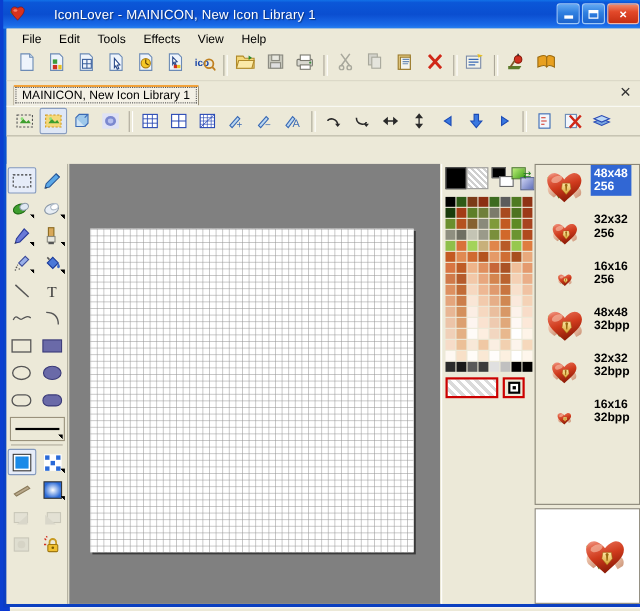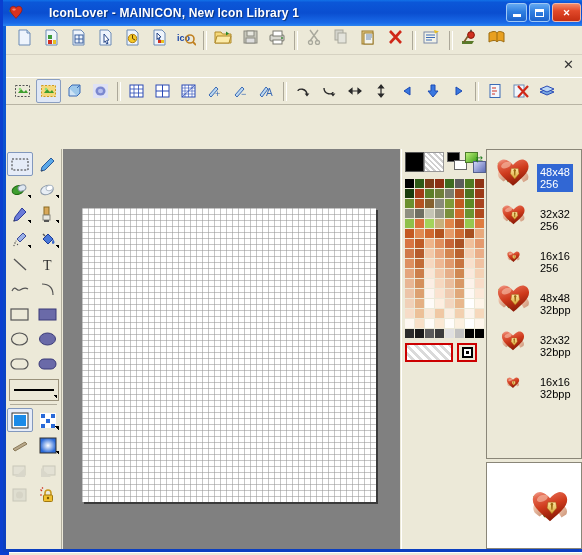--- a/index.html
+++ b/index.html
@@ -10,21 +10,21 @@
   }
   .win{position:absolute;left:0;top:0;width:582px;height:555px;
     background:linear-gradient(180deg,#0d5fd6 0%,#0a46c8 48%,#0b3fc0 100%);
     box-sizing:border-box;border:3px solid #0a3fd0;border-top:0;}
 
   
   .titlebar{position:absolute;left:0;top:0;width:582px;height:26px;
     background:linear-gradient(180deg,#1272e8 0%,#0b57d8 9%,#0a4ed0 50%,#1a6ae8 88%,#2b84f0 100%);
     display:flex;align-items:center;}
   .titleicon{width:17px;height:16px;margin-left:4px;margin-right:5px;position:relative;}
-  .titletext{color:#fff;font-size:12px;font-weight:bold;letter-spacing:.2px;
+  .titletext{color:#fff;font-size:12px;font-weight:normal;letter-spacing:.2px;
     text-shadow:1px 1px 1px rgba(0,0,0,.45);white-space:nowrap;padding-left:20px;}
   .wbtns{position:absolute;right:4px;top:3px;display:flex;gap:2px;}
   .wbtn{width:21px;height:19px;border-radius:3px;box-sizing:border-box;
     border:1px solid #9fc8f5;display:flex;align-items:center;justify-content:center;
     background:linear-gradient(180deg,#63a9f2 0%,#2f7fe0 45%,#1c63cc 100%);
     color:#fff;font-size:9px;font-weight:bold;cursor:pointer;}
   .wbtn.close{background:linear-gradient(180deg,#f08a6a 0%,#e2492a 40%,#c52e12 100%);
     border-color:#f0b8a8;width:29px;}
   .wbtn .mi{width:8px;height:3px;background:#fff;margin-top:5px;}
   .wbtn .mx{width:9px;height:8px;border:1px solid #fff;border-top-width:3px;box-sizing:border-box;}
@@ -120,21 +120,21 @@
     background-image:repeating-linear-gradient(45deg,#fff 0 3px,#dadada 3px 6px);cursor:pointer;}
   .invbtn{width:20px;height:19px;border:2px solid #c00;box-sizing:border-box;background:#ece9d8;
     display:flex;align-items:center;justify-content:center;cursor:pointer;}
   .invbtn i{display:block;width:11px;height:11px;border:2px solid #000;box-sizing:border-box;
     background:#fff;position:relative;}
   .invbtn i::after{content:"";position:absolute;left:2px;top:2px;width:3px;height:3px;background:#000;}
 
   
   .rlist{position:absolute;left:480px;top:0;width:96px;height:310px;background:#ece9d8;
     border:1px solid #8a8678;box-sizing:border-box;overflow:hidden;}
-  .ritem{display:flex;align-items:flex-end;height:42px;padding:0 2px;cursor:pointer;}
+  .ritem{display:flex;align-items:flex-start;height:42px;padding:0 2px;cursor:pointer;font-weight:bold;}
   .ritem.sel .rlabel{background:#3167d4;color:#fff;}
   .rthumb{width:48px;height:40px;display:flex;align-items:center;justify-content:center;flex:0 0 48px;}
   .rlabel{font-size:11px;line-height:12px;padding:2px 3px;color:#000;white-space:nowrap;}
 
   
   .preview{position:absolute;left:480px;top:313px;width:96px;height:87px;background:#fff;
     border:1px solid #8a8678;box-sizing:border-box;}
   .pv{position:absolute;right:8px;top:22px;}
 
   
@@ -161,20 +161,28 @@
         </div>
       <div class="wbtn">
           <div class="mx"></div>
         </div>
       <div class="wbtn close">✕</div>
     </div>
   </div>
 
   <div class="client">
 
+    <div class="menubar">
+      <div class="menu">File</div>
+      <div class="menu">Edit</div>
+      <div class="menu">Tools</div>
+      <div class="menu">Effects</div>
+      <div class="menu">View</div>
+      <div class="menu">Help</div>
+    </div>
 
     <div class="tb1">
       <div class="tbtn">
         <svg width="17" height="17">
             <path d="M3 1h8l3 3v12H3z" fill="#eef4fc" stroke="#6b8ab5"></path>
             <path d="M11 1v3h3" fill="#cfe0f0" stroke="#6b8ab5"></path>
           </svg>
       </div>
       <div class="tbtn">
         <svg width="17" height="17">
@@ -287,20 +295,21 @@
       </div>
       <div class="tbtn">
         <svg width="18" height="16">
             <path d="M2 4c4-2 7-2 8 0 1-2 4-2 7 0v9c-3-2-6-2-7 0-1-2-4-2-8 0z" fill="#e8a020" stroke="#9a6a10"></path>
             <path d="M10 4v9" stroke="#9a6a10"></path>
           </svg>
       </div>
     </div>
 
     <div class="tabstrip">
+      <div class="tab active">MAINICON, New Icon Library 1</div>
       <div class="tabclose">✕</div>
     </div>
 
     <div class="tb2">
       <div class="t2b">
         <svg width="17" height="16">
             <rect x="1.5" y="2.5" width="14" height="11" fill="none" stroke="#555" stroke-dasharray="2 1.5"></rect>
             <path d="M4 10l3-4 3 3 2-2 2 3z" fill="#3e9e2e"></path>
             <circle cx="6" cy="6" r="1.3" fill="#8ee07a"></circle>
           </svg>

